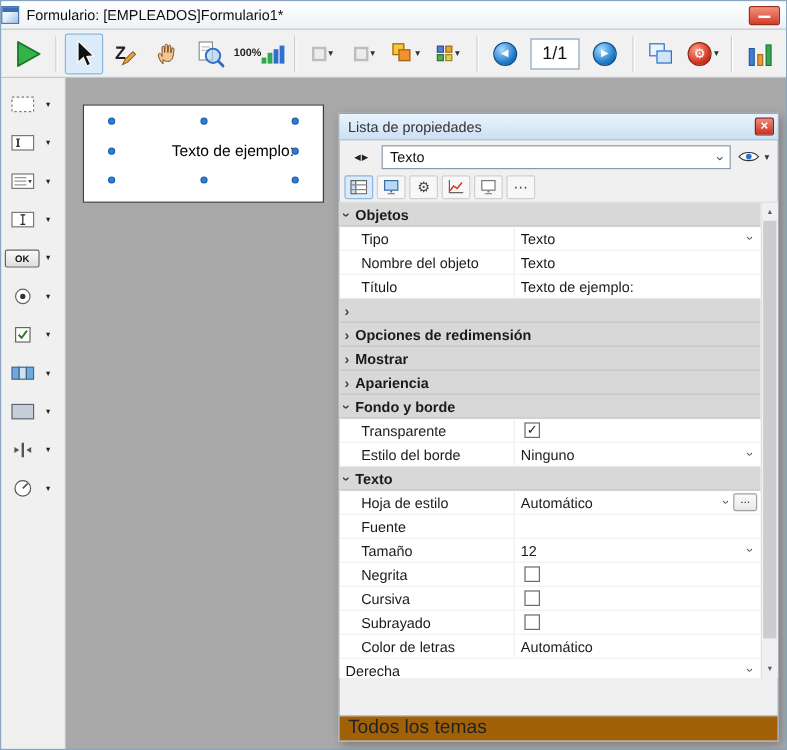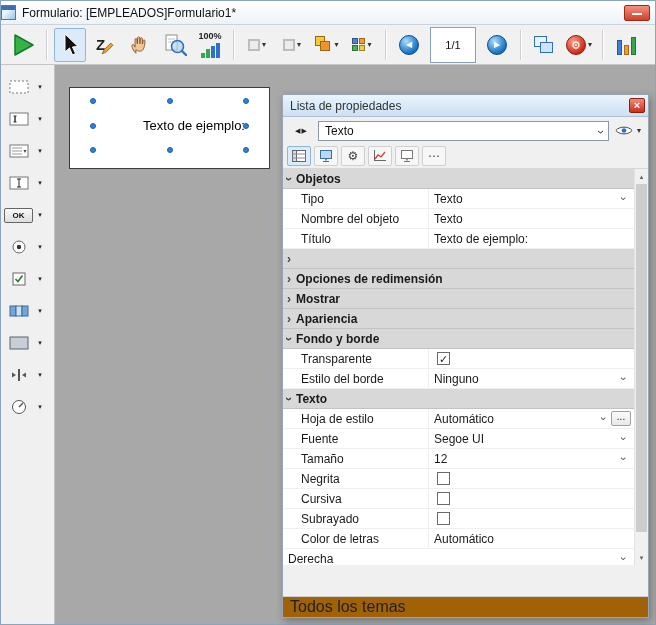--- a/index.html
+++ b/index.html
@@ -27,43 +27,43 @@
   .toolbar { position:absolute; left:0; top:24px; width:100%; height:40px; z-index:20;
     background:#f1f1f1; border-bottom:1px solid #c6c6c6;
     display:flex; align-items:center; padding:0 6px; gap:3px; }
   .tbtn { height:34px; min-width:32px; display:flex; align-items:center; justify-content:center;
     border:1px solid transparent; border-radius:2px; position:relative; padding:0 2px; }
   .tbtn.selected { background:#dcebfa; border-color:#8db6e0; }
   .tsep { width:1px; height:30px; background:#cfcfcf; box-shadow:1px 0 0 #ffffff; margin:0 4px; flex:0 0 auto; }
   .ddarrow { font-size:8px; color:#333; margin-left:2px; line-height:1; }
   .zglyph { font-size:15px; font-weight:bold; color:#222; margin-right:-4px; }
   .pen { margin-top:8px; }
-  .zoombox { display:flex; flex-direction:column; align-items:center; justify-content:center; }
+  .zoombox { display:flex; flex-direction:row; align-items:center; justify-content:center; }
   .zoom-label { font-size:9px; font-weight:bold; color:#222; line-height:9px; }
   .bars { display:flex; align-items:flex-end; gap:1px; height:16px; margin-top:1px; }
   .bars i { display:block; width:4px; }
   .zb1 { height:5px;  background:#2fa84f; }
   .zb2 { height:9px;  background:#2fa84f; }
   .zb3 { height:12px; background:#2f6fd0; }
   .zb4 { height:15px; background:#2f6fd0; }
   .ic-gray { width:12px; height:12px; border:2px solid #bdbdbd; background:#ececec; display:inline-block; }
   .stack { position:relative; width:17px; height:17px; display:inline-block; }
   .stack i { position:absolute; width:10px; height:10px; border:1px solid #9a6a10; }
   .st-back  { left:0; top:0; background:#f7c63e; }
   .st-front { left:5px; top:5px; background:#f09230; }
   .cgrid { display:grid; grid-template-columns:6px 6px; grid-auto-rows:6px; gap:1px; }
   .cgrid i { border:1px solid rgba(0,0,0,.35); }
   .cg1 { background:#4f81d0; } .cg2 { background:#f0a030; }
   .cg3 { background:#4fb050; } .cg4 { background:#e8d040; }
   .navcircle { width:20px; height:20px; border-radius:50%;
     background:radial-gradient(circle at 35% 30%,#a8dcff,#1e78c8 65%,#0c5694);
     border:1px solid #0a4a84; color:#fff; font-size:8px;
     display:flex; align-items:center; justify-content:center; }
-  .pagebox { width:46px; height:36px; background:#fff; border:1px solid #8aa0b8;
-    display:flex; align-items:center; justify-content:center; font-size:11px; margin:0 2px; }
+  .pagebox { width:46px; height:26px; background:#fff; border:1px solid #8aa0b8;
+    display:flex; align-items:center; justify-content:center; font-size:15px; margin:0 2px; }
   .layers { position:relative; width:22px; height:20px; display:inline-block; }
   .layers i { position:absolute; width:13px; height:11px; border:1px solid #2f6fbd; }
   .ly-b { left:1px; top:1px; background:#eaf3fc; }
   .ly-f { left:7px; top:7px; background:#cfe4f8; }
   .gearbtn { width:20px; height:20px; border-radius:50%;
     background:radial-gradient(circle at 35% 30%,#ff9a88,#cc2d18 70%);
     border:1px solid #8a1c0c; color:#fff; font-size:11px; line-height:18px; text-align:center;
     display:inline-block; }
   .colbars { display:flex; align-items:flex-end; gap:2px; height:20px; }
   .colbars i { width:5px; border:1px solid rgba(0,0,0,.3); }
@@ -495,24 +495,20 @@
           <div class="p-row">
             <div class="p-name">Hoja de estilo</div>
             <div class="p-value with-ellipsis">
               <span class="val-text">Automático</span>
               <span class="chev rot90 dd">›</span>
               <span class="ellipsis-btn">...</span>
             </div>
           </div>
           <div class="p-row">
             <div class="p-name">Fuente</div>
-            <div class="p-value">
-              <span class="val-text">Segoe UI</span>
-              <span class="chev rot90 dd">›</span>
-            </div>
           </div>
           <div class="p-row">
             <div class="p-name">Tamaño</div>
             <div class="p-value">
               <span class="val-text">12</span>
               <span class="chev rot90 dd">›</span>
             </div>
           </div>
           <div class="p-row">
             <div class="p-name">Negrita</div>

